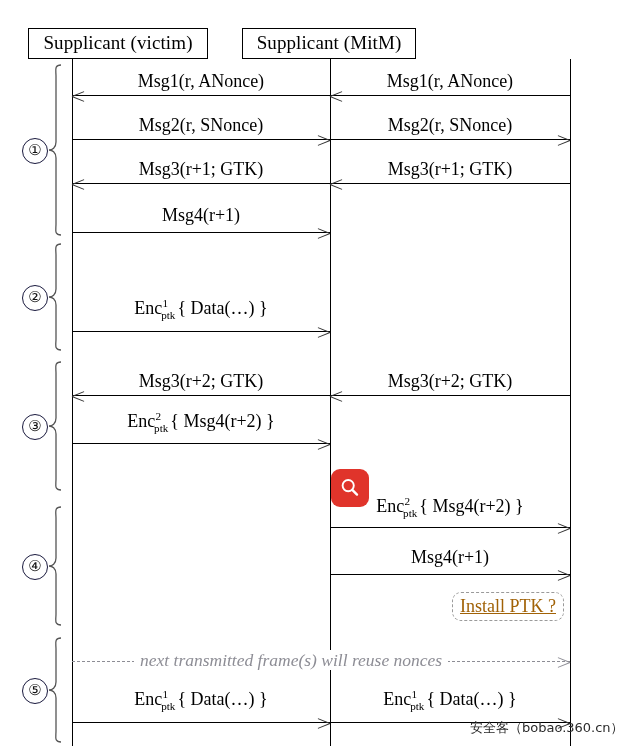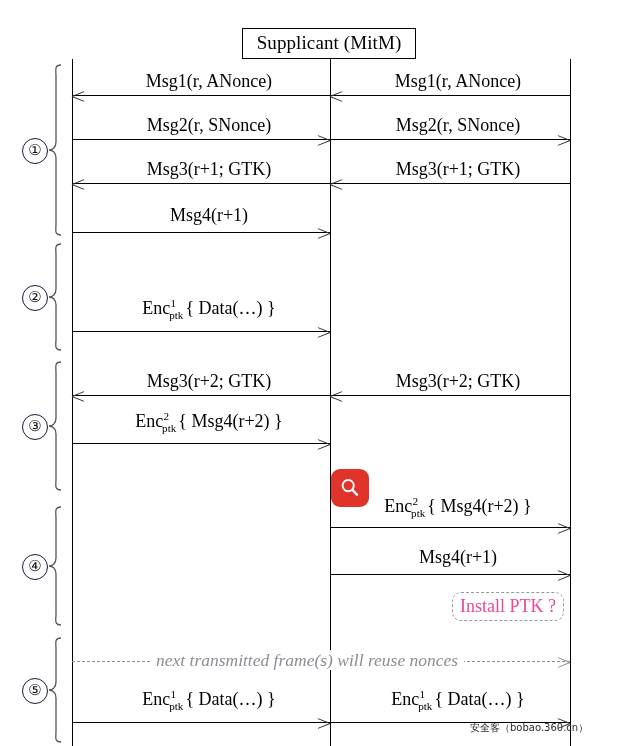--- a/index.html
+++ b/index.html
@@ -66,21 +66,20 @@
   .openhead.left span { transform-origin: 0% 50%; }
   .openhead.left span:nth-child(1) { transform: rotate(-22deg); }
   .openhead.left span:nth-child(2) { transform: rotate(22deg); }
 
   .msg-label {
     position: absolute;
     text-align: center;
     font-size: 18px;
     line-height: 22px;
     white-space: nowrap;
-    padding-left: 8px;
   }
 
   
   .enc { white-space: nowrap; }
   .enc sup {
     font-size: 0.62em;
     vertical-align: super;
     line-height: 0;
     margin-left: 0.2px;
   }
@@ -102,23 +101,24 @@
     background: #fff;
     font-size: 18px;
     line-height: 26px;
     height: 29px;
     padding: 0 7px;
     white-space: nowrap;
     box-shadow: 1.5px 1.5px 0 rgba(140,140,140,0.55);
   }
   .note-box.dashed {
     border: 1.6px dashed #9a9a9a;
-    color: #ec4899;
+    color: #a16207;
     box-shadow: none;
     background: transparent;
+    text-decoration: underline;
   }
 
   
   .phase-num {
     position: absolute;
     width: 24px; height: 24px;
     border: 1.4px solid #1a1a3e;
     border-radius: 50%;
     font-size: 15px;
     line-height: 22px;
@@ -140,21 +140,20 @@
   }
   .dash-note {
     position: absolute;
     font-style: italic;
     font-size: 17.5px;
     line-height: 20px;
     color: #8d8d95;
     white-space: nowrap;
     background: #fff;
     padding: 0 6px;
-    margin-left: 16px;
   }
   .dash-arrow {
     position: absolute;
     width: 13px; height: 15px;
   }
   .dash-arrow span {
     position: absolute;
     left: 0; top: 50%;
     width: 13px; height: 0;
     border-top: 1.3px solid #8d8d95;
@@ -170,32 +169,33 @@
     border-radius: 9px;
     background: #e0342b;
     display: flex;
     align-items: center;
     justify-content: center;
   }
 
   
   .watermark {
     position: absolute;
-    font-size: 10px;
+    font-size: 13px;
     line-height: 16px;
     color: #2b2b2b;
     white-space: nowrap;
     font-family: "DejaVu Sans", "Liberation Sans", sans-serif;
   }
 </style>
 </head>
 <body>
 
 <div id="canvas">
 
+  <div class="actor-box" style="left:28px; top:28px; width:180px;">Supplicant (victim)</div>
   <div class="actor-box" style="left:242px; top:28px; width:174px;">Supplicant (MitM)</div>
 
   <div class="lifeline" style="left:72px;  top:59px; height:687px;"></div>
   <div class="lifeline" style="left:330px; top:59px; height:687px;"></div>
   <div class="lifeline" style="left:570px; top:59px; height:687px;"></div>
 
   <div class="brace" style="left:48px; top:64px;">
     <svg width="16" height="172" viewBox="0 0 16 172">
       <path d="M13 1 C6 1 8 6 8 12 L8 78 C8 84 4 86 1 86 C4 86 8 88 8 94 L8 160 C8 166 6 171 13 171" fill="none" stroke="#555" stroke-width="1.3"></path>
     </svg>

